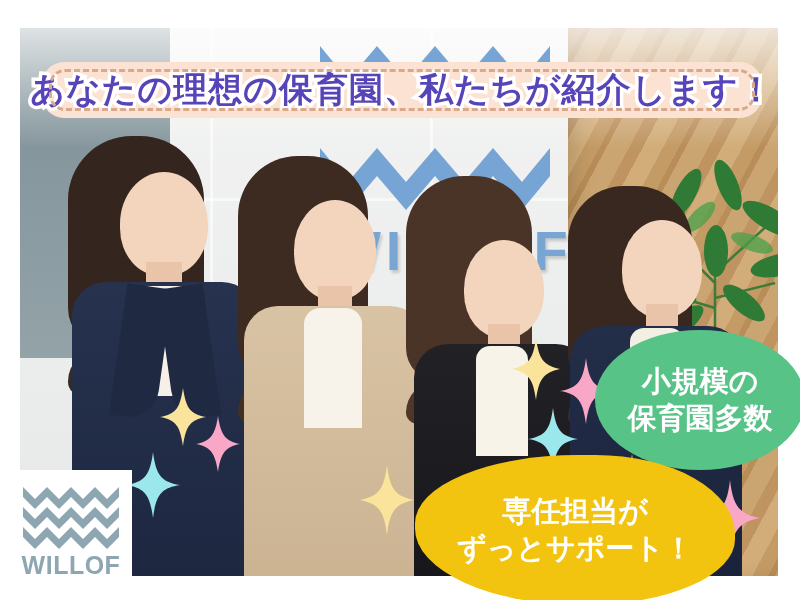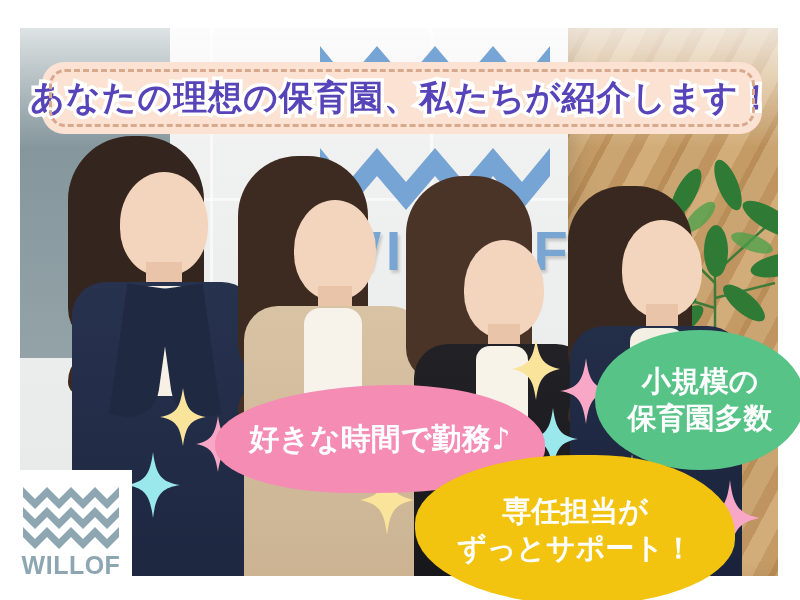--- a/index.html
+++ b/index.html
@@ -110,21 +110,21 @@
   .p4{left:548px;width:180px;height:390px;}
   .p4 .hair-back{left:30px;top:22px;width:124px;height:200px;border-radius:56px 56px 32px 32px;background:#39281f;}
   .p4 .head{left:54px;top:34px;width:80px;height:98px;}
   .p4 .hair-fringe{left:48px;top:26px;width:92px;height:42px;border-radius:46px 46px 18px 18px;background:#3e2c22;}
   .p4 .neck{left:78px;top:118px;width:32px;height:34px;}
   .p4 .body{left:2px;top:140px;width:172px;height:260px;background:linear-gradient(180deg,#232e49,#19223a);}
   .p4 .blouse{left:62px;top:142px;width:54px;height:118px;border-radius:14px 14px 0 0;background:#f4efe3;}
 
   
   .banner{
-    position:absolute;left:42px;top:62px;width:720px;height:72px;
+    position:absolute;left:42px;top:62px;width:720px;height:56px;
     background:#fbe2d3;border-radius:22px;
   }
   .banner::after{
     content:"";position:absolute;left:7px;top:7px;right:7px;bottom:7px;
     border:3px dashed #d9a98e;border-radius:16px;
   }
   .banner-text{
     position:absolute;inset:0;display:flex;align-items:center;justify-content:center;
     font-size:34px;font-weight:700;color:#5744b8;letter-spacing:1px;
     -webkit-text-stroke:7px #ffffff;paint-order:stroke fill;
@@ -324,21 +324,20 @@
     <svg viewBox="0 0 56 70">
         <path d="M28 0 C31 24 36 31 56 35 C36 39 31 46 28 70 C25 46 20 39 0 35 C20 31 25 24 28 0 Z" fill="#FAE39A"></path>
       </svg>
   </div>
   <div class="spark" style="left:700px;top:480px;width:60px;height:76px;">
     <svg viewBox="0 0 60 76">
         <path d="M30 0 C33 26 39 34 60 38 C39 42 33 50 30 76 C27 50 21 42 0 38 C21 34 27 26 30 0 Z" fill="#F9A7C6"></path>
       </svg>
   </div>
 
-  <div class="bubble bub-pink">好きな時間で勤務♪</div>
   <div class="bubble bub-green">小規模の
 保育園多数</div>
   <div class="bubble bub-yellow">専任担当が
 ずっとサポート！</div>
 
   <div class="logo-badge">
     <svg width="96" height="64" viewBox="0 0 96 64" aria-hidden="true">
       <g fill="#8DA6B2">
         <path d="M0 2 L12 14 L24 2 L36 14 L48 2 L60 14 L72 2 L84 14 L96 2
                  L96 12 L84 24 L72 12 L60 24 L48 12 L36 24 L24 12 L12 24 L0 12 Z"></path>

